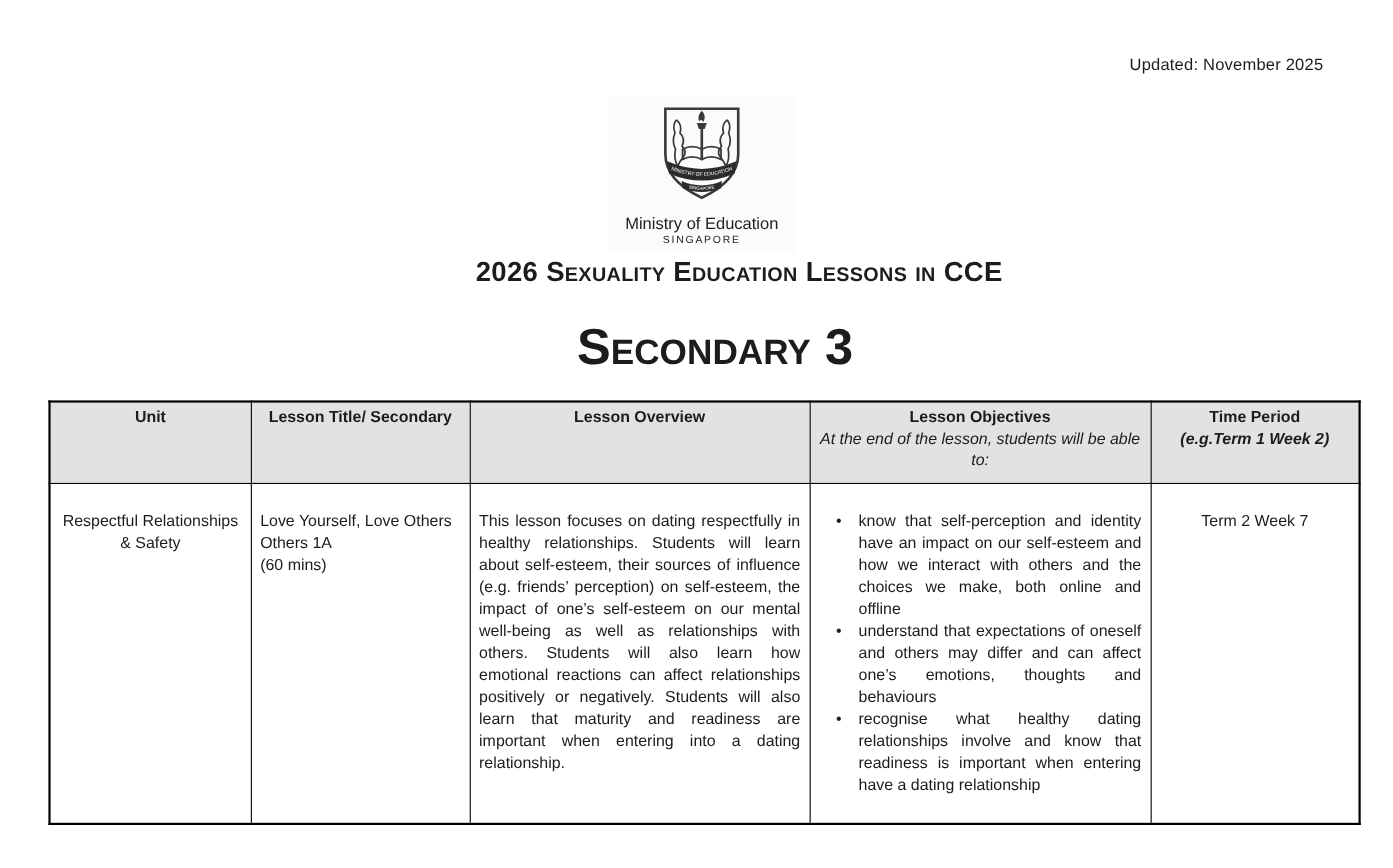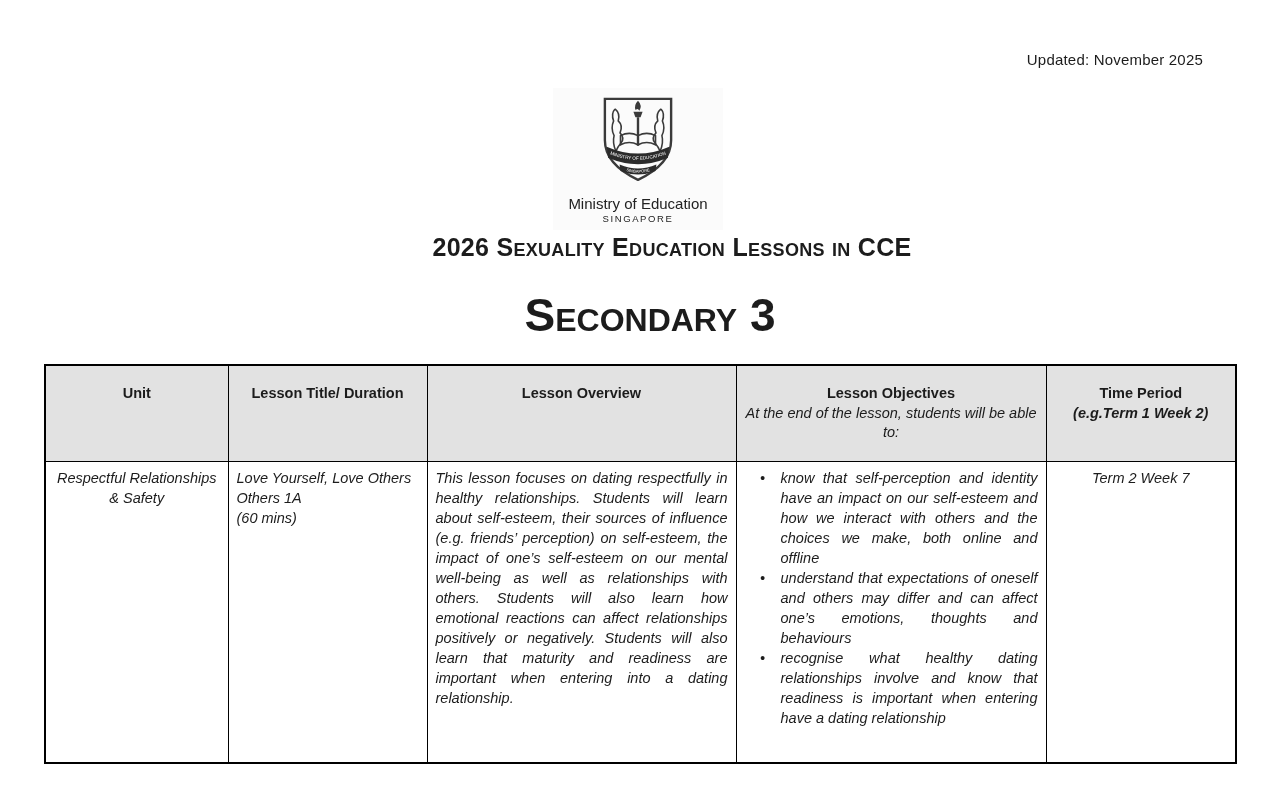--- a/index.html
+++ b/index.html
@@ -37,26 +37,26 @@
   }
   table.schedule col.c-unit  { width:183px; }
   table.schedule col.c-title { width:199px; }
   table.schedule col.c-over  { width:309px; }
   table.schedule col.c-obj   { width:310px; }
   table.schedule col.c-time  { width:190px; }
   table.schedule th, table.schedule td {
     border:1px solid #000; font-size:14.5px; vertical-align:top;
   }
   table.schedule thead th {
-    background:#e2e2e2; height:74px; padding:18px 6px;
+    background:#e2e2e2; height:74px; padding:5px 6px;
     font-weight:bold; text-align:center; line-height:1.35;
   }
   .hdr-sub { font-weight:normal; display:block;font-style:italic; }
   .hdr-sub.bold { font-weight:bold; }
-  table.schedule tbody td { height:302px; padding:6px 8px; line-height:1.38;font-style:italic; }
+  table.schedule tbody td { height:302px; padding:24px 8px; line-height:1.38; }
   td.cell-unit { vertical-align:middle; text-align:center; padding:6px 26px; }
   td.cell-title { padding:6px 22px; }
   td.cell-overview { text-align:justify; }
   td.cell-time { text-align:center; }
   ul.obj-list { list-style:none; }
   ul.obj-list li { display:flex; }
   ul.obj-list .bullet { width:36px; flex:0 0 36px; text-align:center; }
   ul.obj-list .obj-text { flex:1; text-align:justify; }
 </style>
 </head>
@@ -98,21 +98,21 @@
   <colgroup>
     <col class="c-unit">
       <col class="c-title">
       <col class="c-over">
       <col class="c-obj">
       <col class="c-time">
   </colgroup>
   <thead>
     <tr>
       <th>Unit</th>
-      <th>Lesson Title/ Duration</th>
+      <th>Lesson Title/ Secondary</th>
       <th>Lesson Overview</th>
       <th>
         <span>Lesson Objectives</span>
         <span class="hdr-sub">At the end of the lesson, students will be able to:</span>
       </th>
       <th>
         <span>Time Period</span>
         <span class="hdr-sub bold">(e.g.Term 1 Week 2)</span>
       </th>
     </tr>

